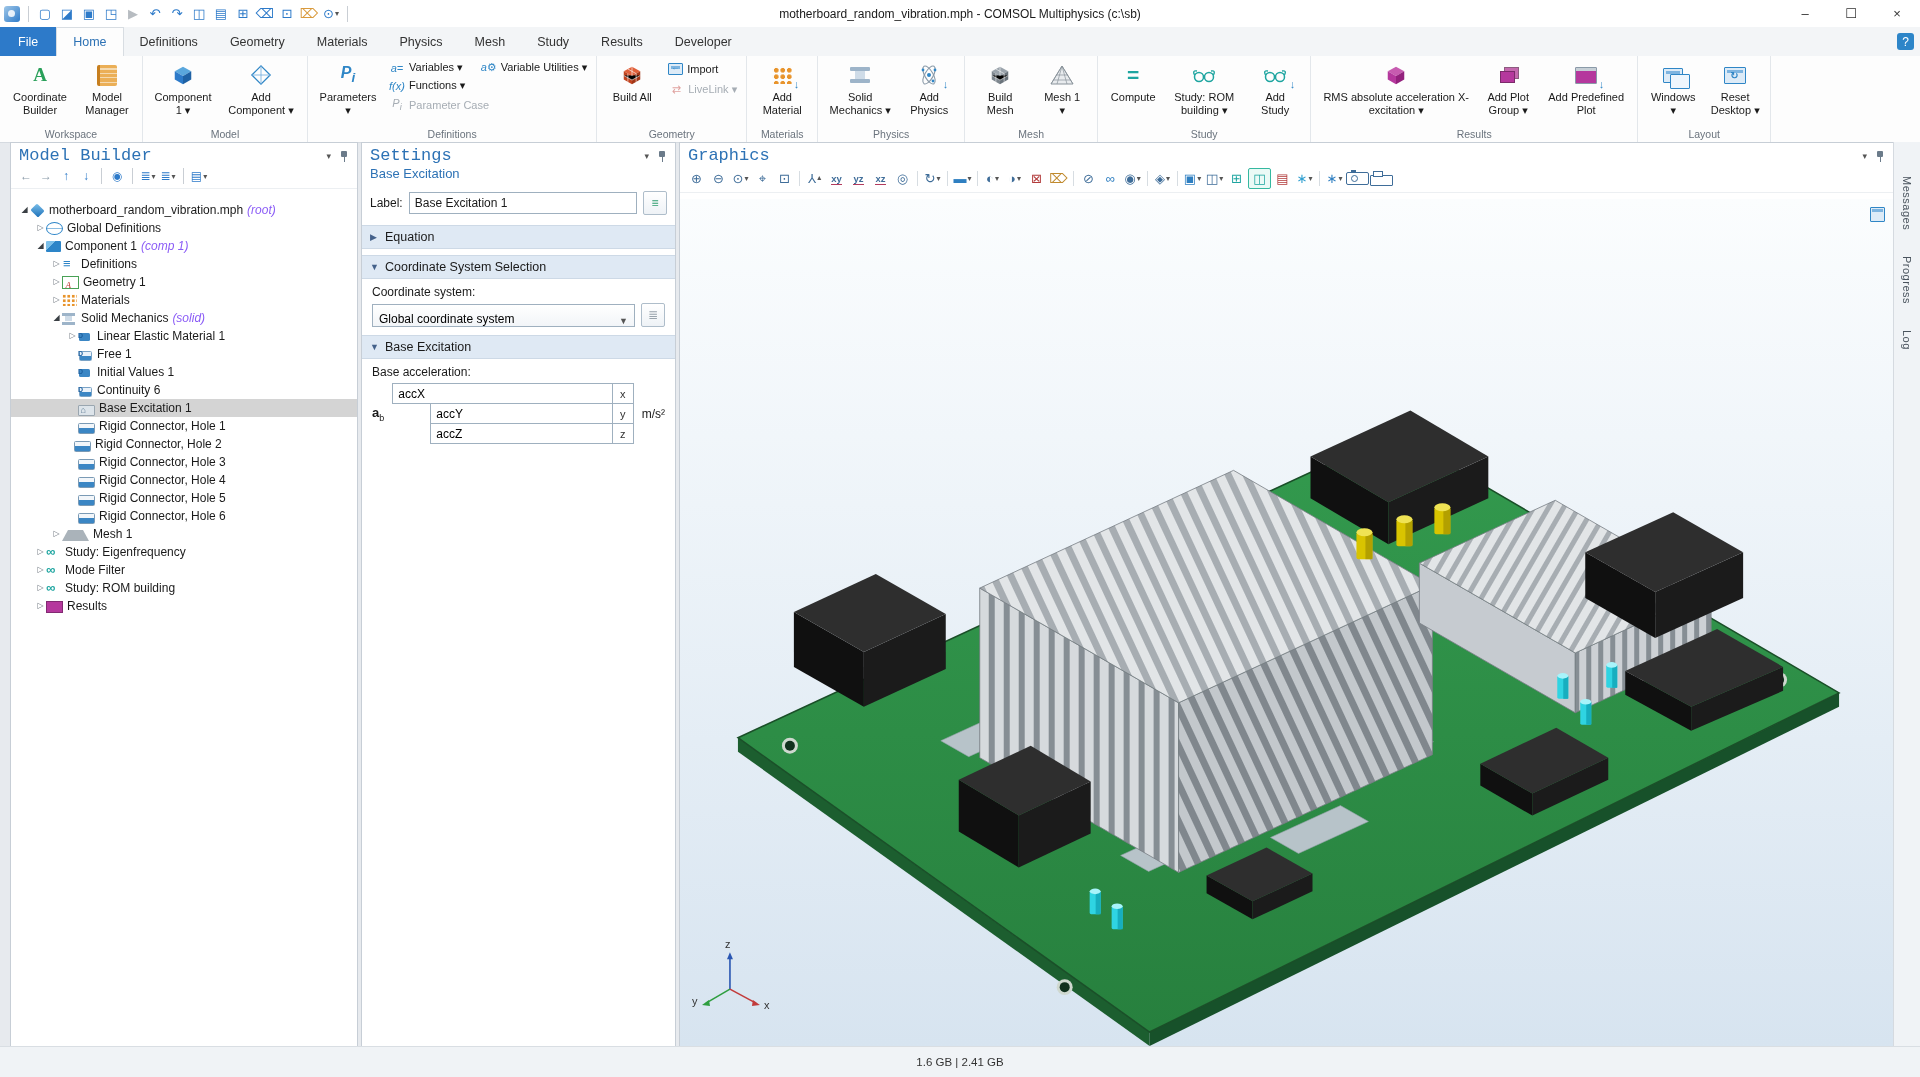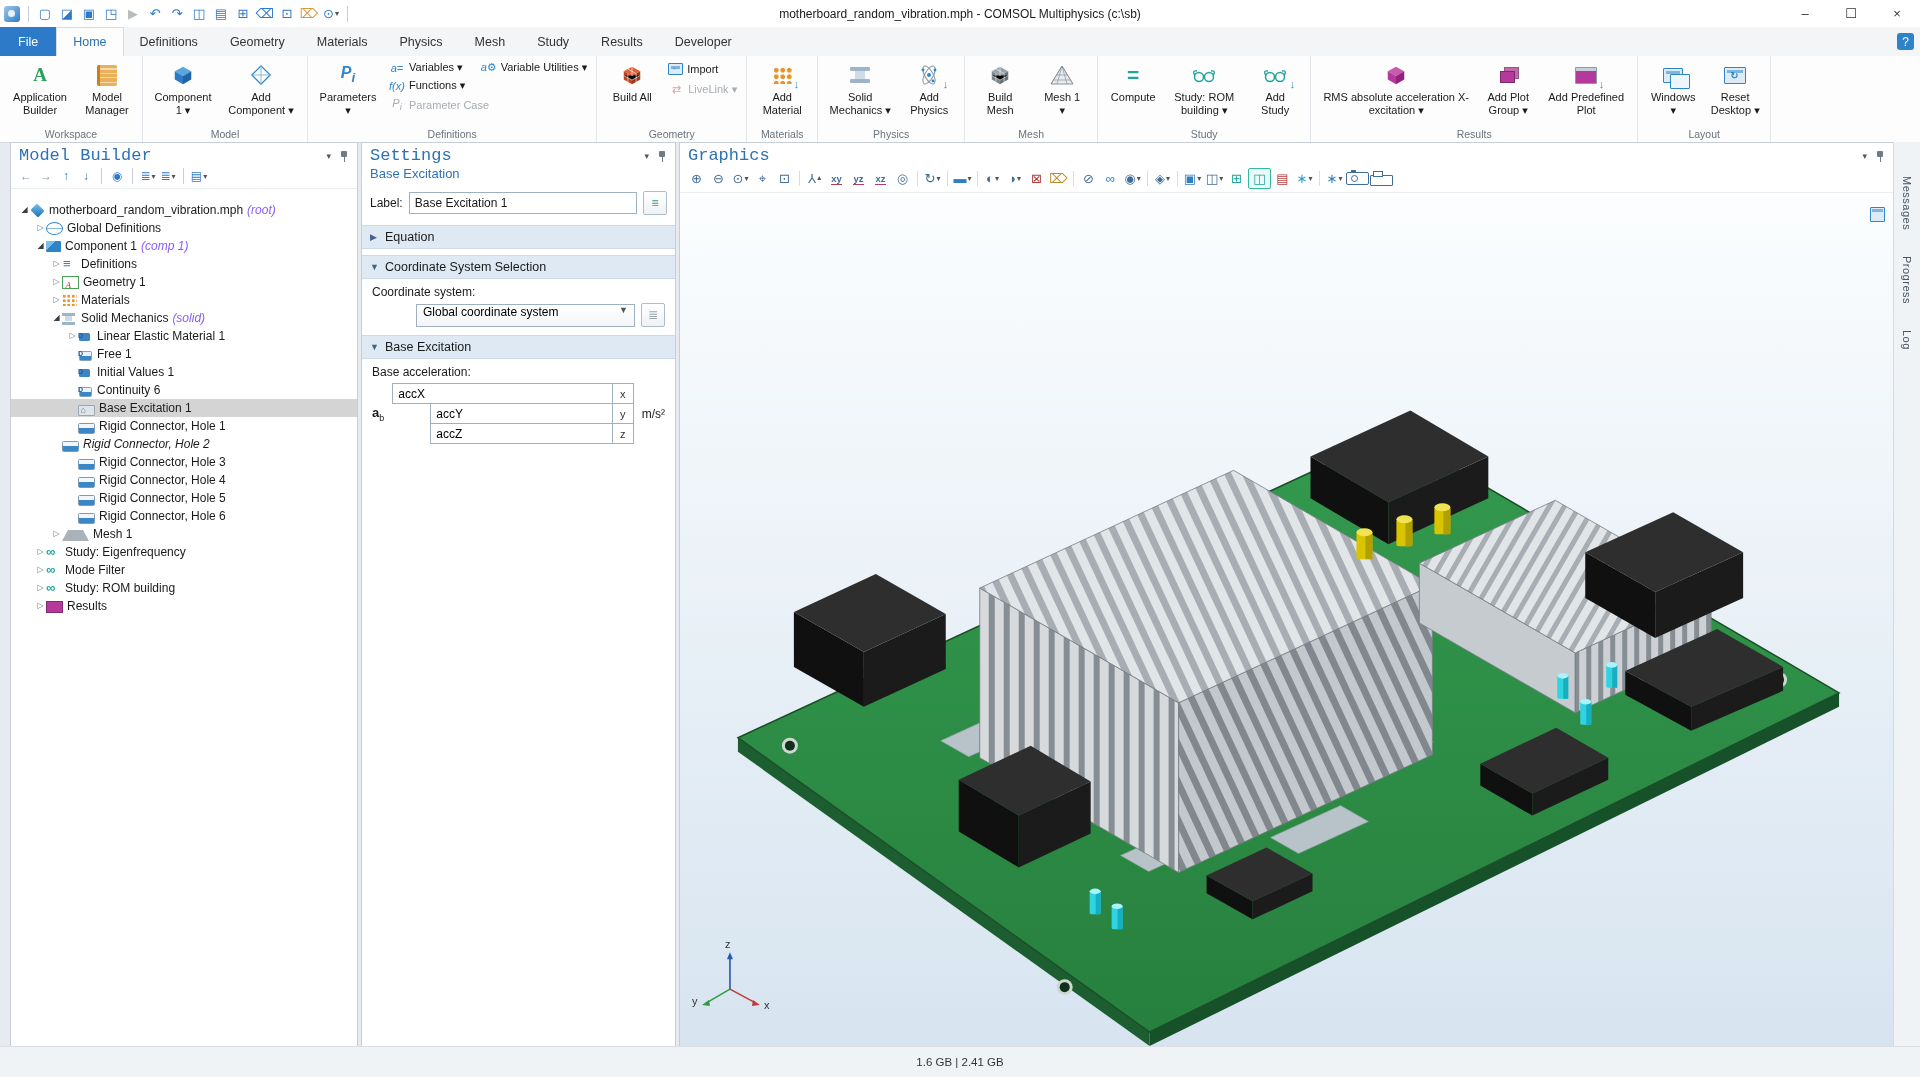--- a/index.html
+++ b/index.html
@@ -115,21 +115,21 @@
   .subtitle{font-size:13px;color:#2d72b5;padding:0 8px 6px;}
   .labelrow{display:flex;align-items:center;padding:4px 8px 8px;gap:6px;}
   .labelrow .cap{font-size:12px;color:#1a1a1a;}
   .tinput{flex:1;height:20px;border:1px solid #9fb0bf;background:#fff;font-size:12px;padding:0 5px;color:#1a1a1a;display:flex;align-items:center;font-family:"Liberation Sans",sans-serif;}
   .sqbtn{width:22px;height:22px;border:1px solid #aebdca;background:linear-gradient(#fff,#eef2f6);display:flex;align-items:center;justify-content:center;font-size:12px;color:#2e9e6f;border-radius:2px;}
   .sqbtn.gray{color:#9aa4ad;}
   .sect{display:flex;align-items:center;gap:7px;background:#dfe9f4;border-top:1px solid #cdd9e6;border-bottom:1px solid #cdd9e6;height:22px;padding:0 8px;font-size:12.5px;color:#1a1a1a;margin-top:6px;}
   .sect .sc{font-size:9px;color:#44618a;width:8px;}
   .sbody{padding:6px 10px 2px;}
   .fcap{font-size:12px;color:#1a1a1a;margin-bottom:4px;}
-  .selectbox{display:flex;align-items:flex-start;height:21px;border:1px solid #9fb0bf;background:linear-gradient(#fff,#f2f5f8);font-size:12px;padding:0 6px;flex:1;margin-left:44px;}
+  .selectbox{display:flex;align-items:flex-end;height:21px;border:1px solid #9fb0bf;background:linear-gradient(#fff,#f2f5f8);font-size:12px;padding:0 6px;flex:1;}
   .selectbox .sv{flex:1;}
   .selectbox .dc{font-size:9px;color:#555;}
   .selrow{display:flex;gap:6px;align-items:center;}
   .accgrid{display:flex;align-items:center;gap:8px;margin-top:2px;}
   .accsym{font-size:13px;color:#1a1a1a;font-weight:bold;}
   .accsym sub{font-weight:normal;font-size:9px;}
   .accrows{display:flex;flex-direction:column;flex:1;}
   .accrow{display:flex;}
   .accrow + .accrow{margin-top:-1px;padding-left:38px;}
   .ainput{flex:1;height:19px;border:1px solid #9fb0bf;background:#fff;font-size:12px;padding:0 5px;display:flex;align-items:center;}
@@ -214,21 +214,21 @@
   </div>
 
   <div class="ribbon">
 
     <div class="rgroup">
       <div class="rbuttons">
         <div class="bigbtn">
           <span class="bicon">
               <span class="txtic greenA">A</span>
             </span>
-          <span class="blabel" style="width:62px">Application Builder</span>
+          <span class="blabel" style="width:62px">Coordinate Builder</span>
         </div>
         <div class="bigbtn">
           <span class="bicon">
               <span class="mmgr"></span>
             </span>
           <span class="blabel" style="width:52px">Model Manager</span>
         </div>
       </div>
       <div class="rglabel">Workspace</div>
     </div>
@@ -559,21 +559,21 @@
         <div class="trow sel" style="padding-left: 56px;">
           <span class="twist"></span>
           <span class="ti ti-base"></span>
           <span class="tlabel">Base Excitation 1</span>
         </div>
         <div class="trow" style="padding-left: 56px;">
           <span class="twist"></span>
           <span class="ti ti-rigid"></span>
           <span class="tlabel">Rigid Connector, Hole 1</span>
         </div>
-        <div class="trow" style="padding-left: 40px; font-style: italic;">
+        <div class="trow" style="padding-left: 52px;">
           <span class="twist"></span>
           <span class="ti ti-rigid"></span>
           <span class="tlabel">Rigid Connector, Hole 2</span>
         </div>
         <div class="trow" style="padding-left: 56px;">
           <span class="twist"></span>
           <span class="ti ti-rigid"></span>
           <span class="tlabel">Rigid Connector, Hole 3</span>
         </div>
         <div class="trow" style="padding-left: 56px;">

